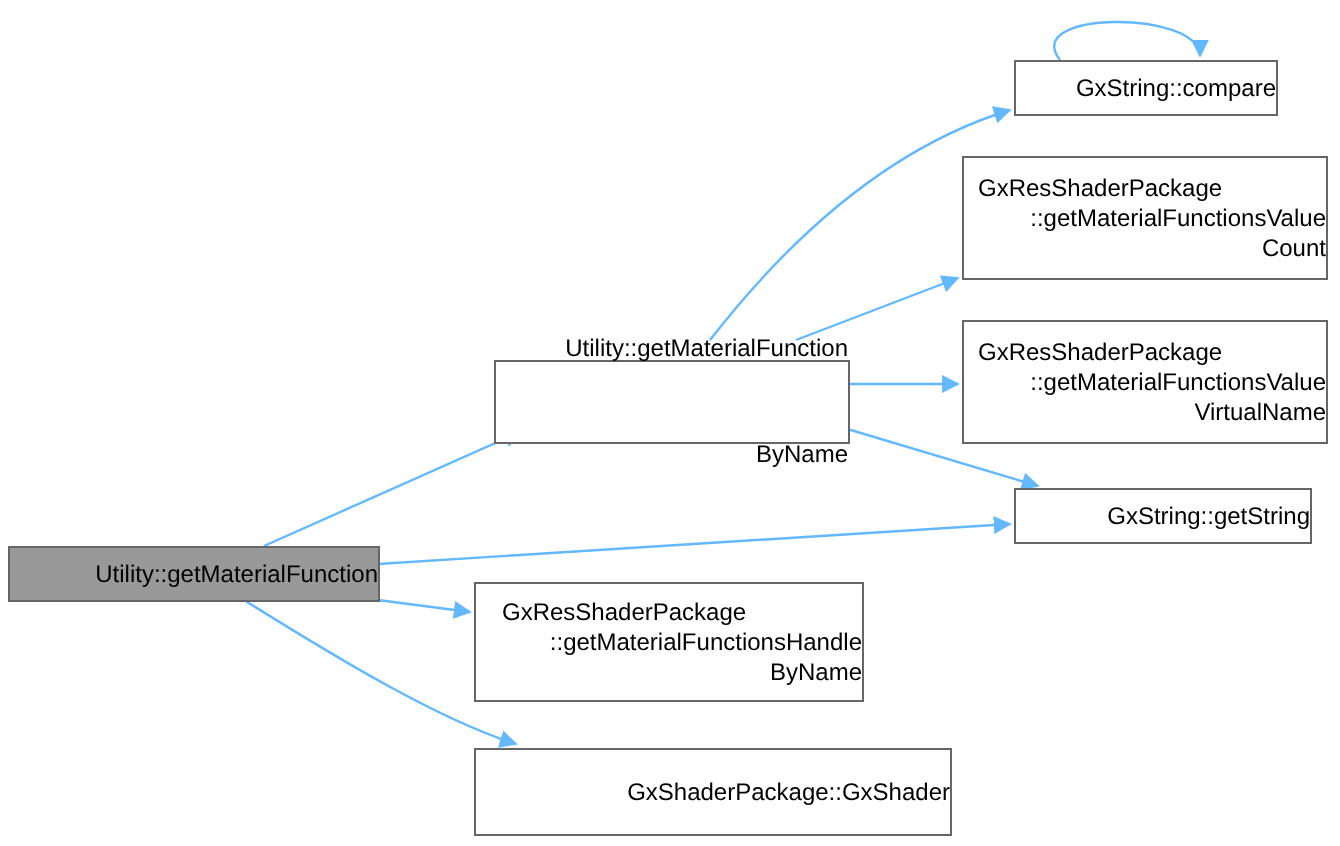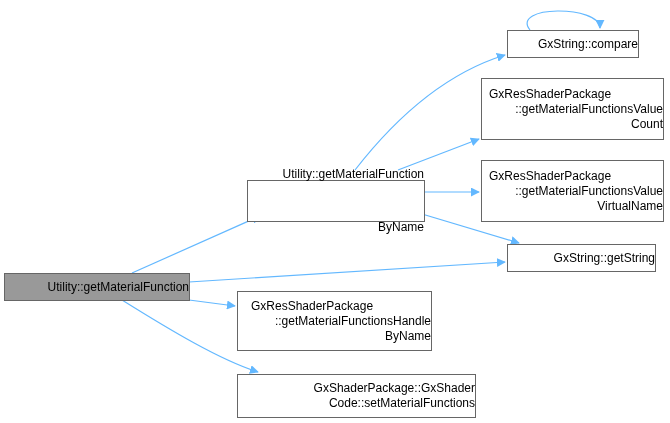--- a/index.html
+++ b/index.html
@@ -65,14 +65,13 @@
 </div>
 
 <div class="node" style="left:237px; top:291px; width:195px; height:60px;">
   <span class="line" style="align-self:flex-start; padding-left:13px;">GxResShaderPackage</span>
   <span class="line">::getMaterialFunctionsHandle</span>
   <span class="line">ByName</span>
 </div>
 
 <div class="node" style="left:237px; top:374px; width:239px; height:44px;">
   <span class="line">GxShaderPackage::GxShader</span>
-  <span class="line">Code::setMaterialFunctions</span>
 </div>
 
 </body></html>

